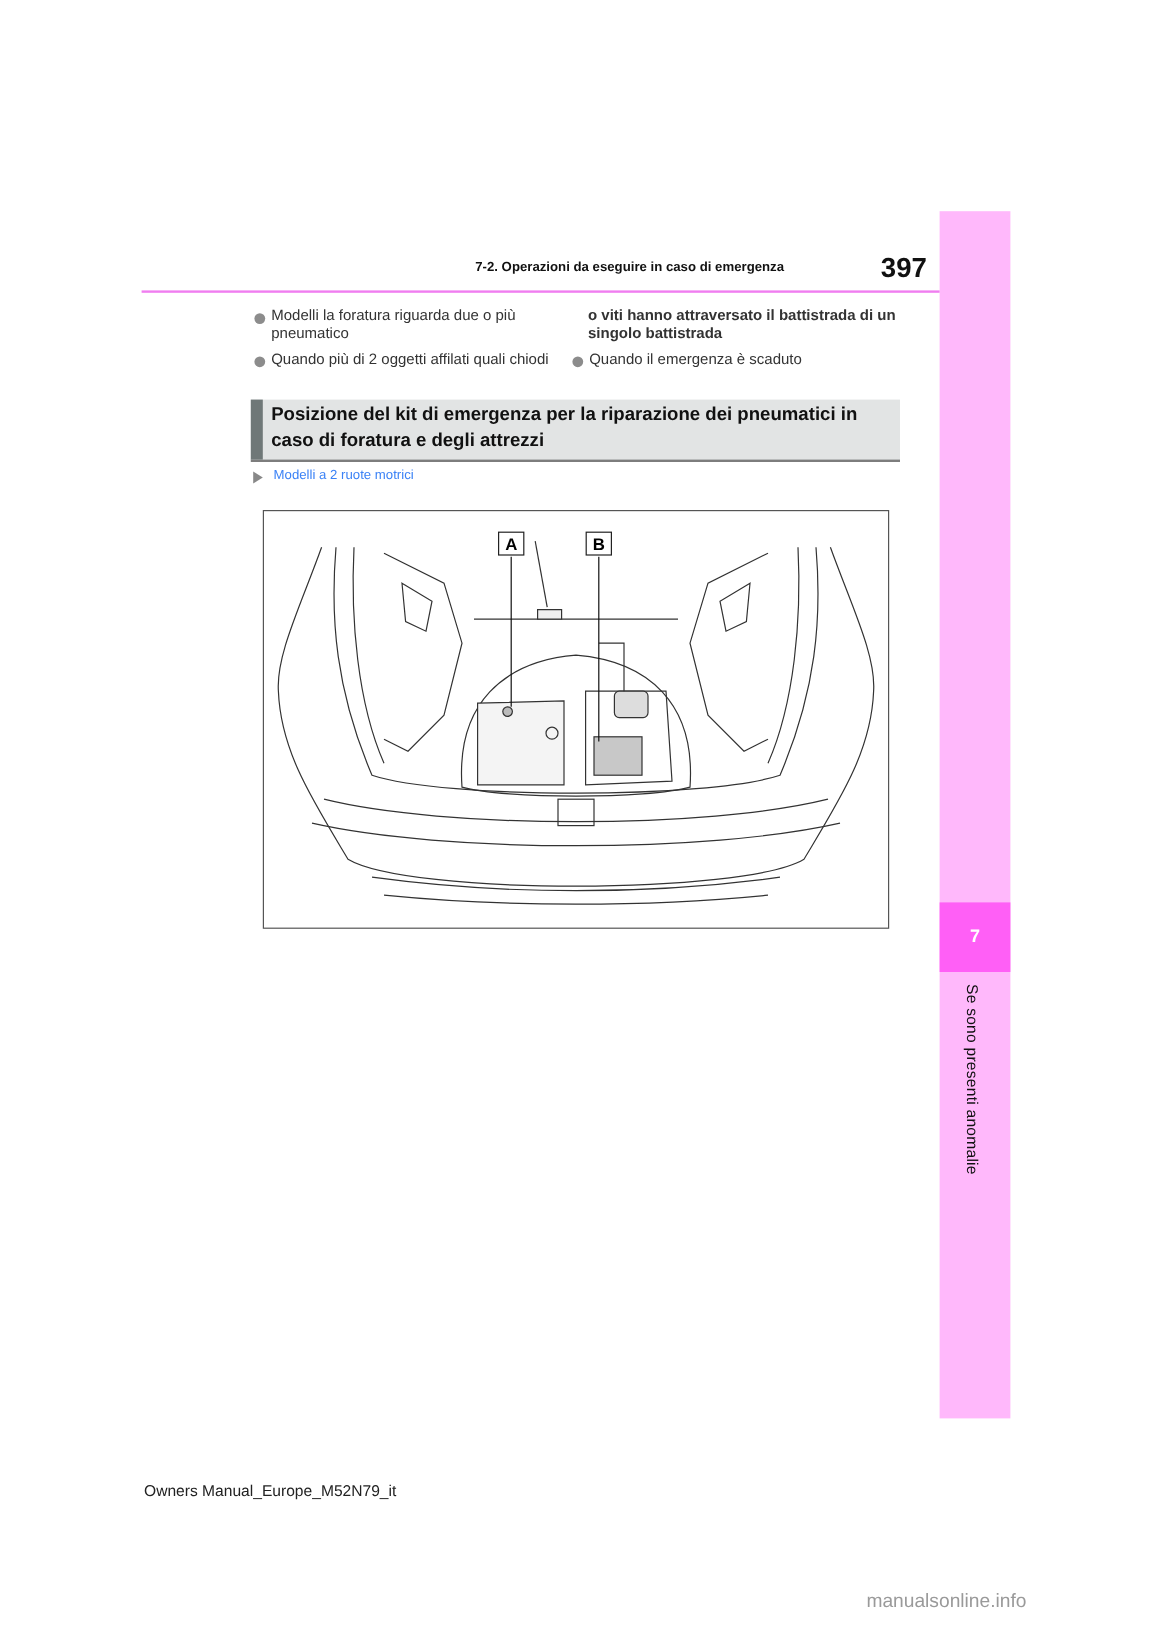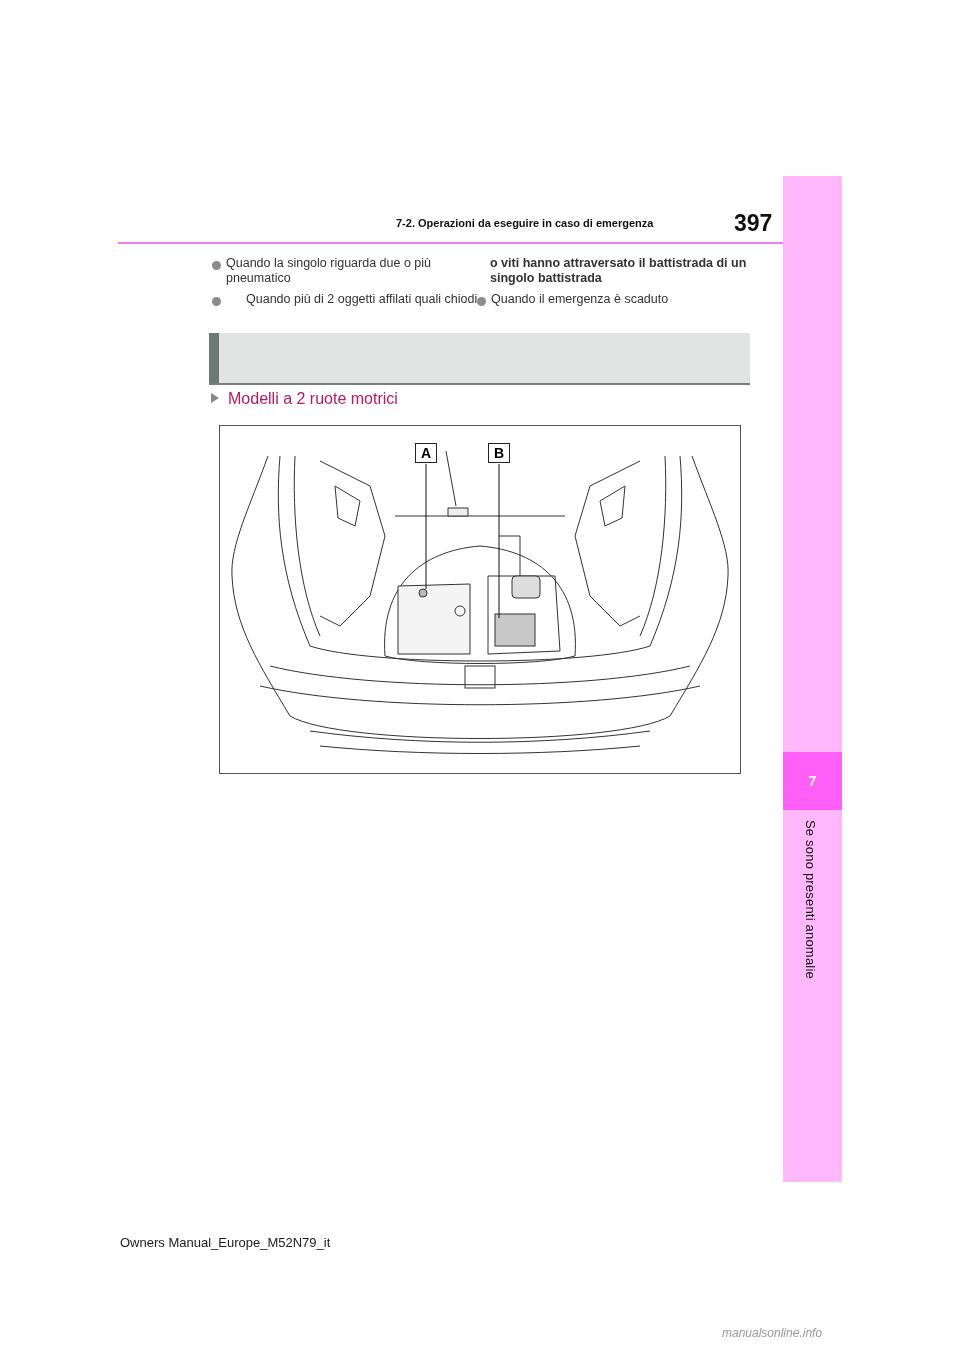--- a/index.html
+++ b/index.html
@@ -13,55 +13,59 @@
   .header-section { position:absolute; left:396px; top:217px; font-size:11px; font-weight:bold; color:#111; }
   .page-num { position:absolute; left:734px; top:210px; font-size:23px; font-weight:bold; color:#111; }
   .bullet-text { position:absolute; font-size:12.5px; color:#333; line-height:15px; }
   .dot { position:absolute; width:9px; height:9px; border-radius:50%; background:#8c8c8c; }
   .heading-box { position:absolute; left:209px; top:333px; width:541px; height:50px; background:#e2e4e4;
                  border-bottom:2px solid #7d7d7d; }
   .heading-bar { position:absolute; left:0; top:0; width:10px; height:100%; background:#6f7878; }
   .heading-text { position:absolute; left:17px; top:2px; width:520px; font-size:15.5px; font-weight:bold; line-height:22px; color:#111; }
   .tri { position:absolute; left:211px; top:393px; width:0; height:0; border-top:5px solid transparent;
          border-bottom:5px solid transparent; border-left:8px solid #888; }
-  .sub-text { position:absolute; left:228px; top:390px; font-size:16px; color:#be185d; }
+  .sub-text { position:absolute; left:228px; top:390px; font-size:11px; color:#3b82f6; }
   .figure { position:absolute; left:219px; top:425px; width:520px; height:347px; border:1px solid #555; background:#fff; overflow:hidden; }
   .footer { position:absolute; left:120px; top:1235px; font-size:13px; color:#222; }
-  .watermark { position:absolute; left:722px; top:1326px; font-size:12px; color:#9a9a9a;font-style:italic; }
+  .watermark { position:absolute; left:722px; top:1326px; font-size:16px; color:#9a9a9a; }
   .callout { position:absolute; width:20px; height:18px; border:1.5px solid #222; background:#fff;
              font-weight:bold; font-size:14px; text-align:center; line-height:18px; }
 </style>
 </head>
 <body>
 
 <div class="side-tab"></div>
 <div class="side-chapter">7</div>
 <div class="side-title">Se sono presenti anomalie</div>
 
 <div class="header-section">7-2. Operazioni da eseguire in caso di emergenza</div>
 <div class="page-num">397</div>
 <div class="header-rule"></div>
 
 <div class="dot" style="left:212px;top:261px;"></div>
 <div class="bullet-text" style="left:226px;top:256px;">
-  <div>Quando la singolo riguarda due o più</div>
+  <div>Modelli la foratura riguarda due o più</div>
   <div>pneumatico</div>
 </div>
 <div class="dot" style="left:212px;top:297px;"></div>
-<div class="bullet-text" style="left:226px;top:292px;margin-left:20px;">Quando più di 2 oggetti affilati quali chiodi</div>
+<div class="bullet-text" style="left:226px;top:292px;">Quando più di 2 oggetti affilati quali chiodi</div>
 
 <div class="bullet-text" style="left:490px;top:256px;font-weight:bold;">
   <div>o viti hanno attraversato il battistrada di un</div>
   <div>singolo battistrada</div>
 </div>
 <div class="dot" style="left:477px;top:297px;"></div>
 <div class="bullet-text" style="left:491px;top:292px;">Quando il emergenza è scaduto</div>
 
 <div class="heading-box">
   <div class="heading-bar"></div>
+  <div class="heading-text">
+    <div>Posizione del kit di emergenza per la riparazione dei pneumatici in</div>
+    <div>caso di foratura e degli attrezzi</div>
+  </div>
 </div>
 
 <div class="tri"></div>
 <div class="sub-text">Modelli a 2 ruote motrici</div>
 
 <div class="figure">
   <svg width="520" height="347" viewBox="0 0 520 347">
     <g fill="none" stroke="#333" stroke-width="1">
 
       <path d="M48 30 C30 80 10 120 12 150 C14 200 40 240 70 290 C120 320 400 320 450 290 C480 240 506 200 508 150 C510 120 490 80 472 30"></path>

